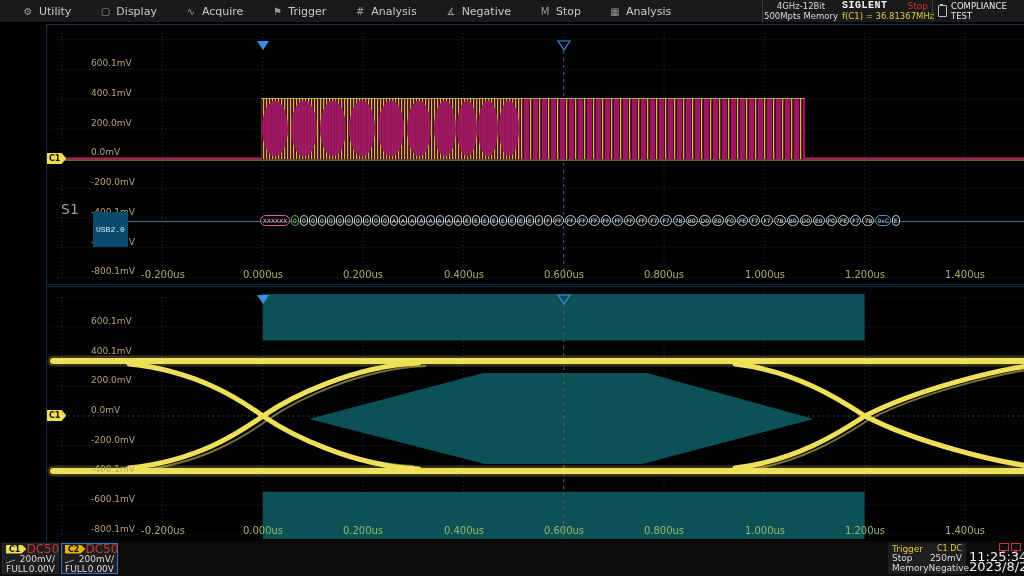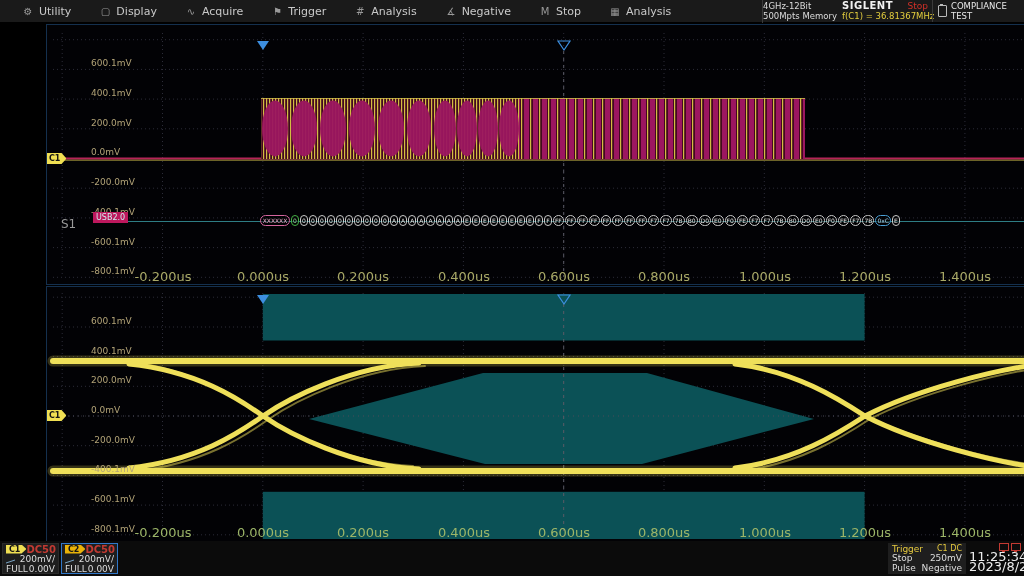--- a/index.html
+++ b/index.html
@@ -7,24 +7,24 @@
           font-family:"DejaVu Sans","Liberation Sans",sans-serif;-webkit-font-smoothing:none;}
 
   
   #menubar{position:absolute;top:0;left:0;width:1024px;height:22px;background:#1a1a1a;
            border-bottom:1px solid #000;display:flex;align-items:center;}
   #menuitems{display:flex;align-items:center;height:22px;padding-left:8px;}
   .mi{display:flex;align-items:center;gap:5px;padding:0 14px;height:22px;color:#c9c9c9;
       font-size:11px;cursor:default;}
   .mi .mico{color:#9a9a9a;font-size:10px;width:12px;text-align:center;}
   #spec{position:absolute;left:762px;top:0;height:22px;width:76px;border-left:1px solid #3a3a3a;
-        text-align:left;color:#dcdcdc;font-size:8.5px;line-height:10px;padding:1px 4px 0 0;}
+        text-align:center;color:#dcdcdc;font-size:8.5px;line-height:10px;padding:1px 4px 0 0;}
   #brand{position:absolute;left:842px;top:0;width:86px;font-size:9px;line-height:10px;padding-top:1px;}
   #brandrow{display:flex;justify-content:space-between;align-items:center;}
-  #brandname{color:#f2f2f2;font-weight:bold;font-size:10px;letter-spacing:.5px;}
+  #brandname{color:#f2f2f2;font-weight:bold;font-size:10px;letter-spacing:.5px;font-family:Liberation Mono, monospace;}
   #acqstate{color:#d03028;font-size:9px;}
   #counter{color:#e5cf3e;font-size:8.5px;white-space:nowrap;}
   #compliance{position:absolute;left:932px;top:0;height:22px;width:92px;border-left:1px solid #3a3a3a;
         display:flex;align-items:center;gap:4px;padding-left:5px;color:#e8e8e8;font-size:8.5px;}
   .clipicon{width:7px;height:10px;border:1px solid #bbb;border-radius:1px;position:relative;}
   .clipicon::before{content:"";position:absolute;left:1px;top:-2px;width:3px;height:2px;background:#bbb;}
 
   
   .plot{position:absolute;left:2px;width:1020px;background:#020205;border:1px solid #14304e;margin-left:44px;}
   #plotTop{top:24px;height:259px;}
@@ -32,54 +32,54 @@
   .plot svg{position:absolute;left:0;top:0;}
   .vlabs span{position:absolute;left:44px;font-size:9px;color:#b2a377;white-space:nowrap;}
   #plotTop .vlabs span:nth-child(1){top:33px}#plotTop .vlabs span:nth-child(2){top:63px}
   #plotTop .vlabs span:nth-child(3){top:93px}#plotTop .vlabs span:nth-child(4){top:122px}
   #plotTop .vlabs span:nth-child(5){top:152px}#plotTop .vlabs span:nth-child(6){top:182px}
   #plotTop .vlabs span:nth-child(7){top:212px}#plotTop .vlabs span:nth-child(8){top:241px}
   #plotBot .vlabs span:nth-child(1){top:29px}#plotBot .vlabs span:nth-child(2){top:59px}
   #plotBot .vlabs span:nth-child(3){top:88px}#plotBot .vlabs span:nth-child(4){top:118px}
   #plotBot .vlabs span:nth-child(5){top:148px}#plotBot .vlabs span:nth-child(6){top:177px}
   #plotBot .vlabs span:nth-child(7){top:207px}#plotBot .vlabs span:nth-child(8){top:237px}
-  .tlabs span{position:absolute;font-size:13px;color:#a9a967;transform:translateX(-50%);white-space:nowrap;text-align:center;}
+  .tlabs span{position:absolute;font-size:10px;color:#a9a967;transform:translateX(-50%);white-space:nowrap;text-align:center;}
   #plotTop .tlabs span{top:244px}
   #plotBot .tlabs span{top:238px;color:#9cb568;}
   .tlabs span:nth-child(1){left:116px}.tlabs span:nth-child(2){left:216px}
   .tlabs span:nth-child(3){left:316px}.tlabs span:nth-child(4){left:417px}
   .tlabs span:nth-child(5){left:517px}.tlabs span:nth-child(6){left:617px}
   .tlabs span:nth-child(7){left:718px}.tlabs span:nth-child(8){left:818px}
   .tlabs span:nth-child(9){left:918px}
   .picons{position:absolute;top:4px;right:8px;display:flex;gap:7px;align-items:center;}
   .c1badge{position:absolute;left:0;background:#f0df52;color:#151515;font-size:8px;font-weight:bold;
            padding:0 6px 0 2px;height:11px;line-height:11px;
            clip-path:polygon(0 0,75% 0,100% 50%,75% 100%,0 100%);}
   #plotTop .c1badge{top:128px;} #plotBot .c1badge{top:123px;}
-  .busid{position:absolute;left:14px;top:192px;font-size:12px;color:#9a9a9a;}
-  .busname{position:absolute;left:46px;top:187px;font-size:8px;color:#cdeef0;background:#be185d;
-           padding:0 3px;height:11px;line-height:11px;}
+  .busid{position:absolute;left:14px;top:176px;font-size:14px;color:#9a9a9a;}
+  .busname{position:absolute;left:46px;top:187px;font-size:8px;color:#cdeef0;background:#0c4a6e;
+           padding:12px 3px;height:11px;line-height:11px;font-family:Liberation Mono, monospace;}
   .decodes{position:absolute;left:213px;top:190px;display:flex;gap:1px;height:11px;}
   .tok{box-sizing:border-box;min-width:8px;height:11px;line-height:9px;border:1px solid #c9c9c9;
        border-radius:6px;font-size:6px;color:#e8e8e8;text-align:center;padding:0 1px;
        background:rgba(0,0,0,.55);white-space:nowrap;overflow:hidden;}
   .tok.err{border-color:#d4659e;color:#f0b0d0;min-width:30px;}
   .tok.ok{border-color:#46b246;color:#9fe09f;}
   .tok.ctrl{border-color:#4a9fd4;color:#a8d4f0;}
 
   
   #statusbar{position:absolute;top:541px;left:0;width:1024px;height:35px;background:#0b0b0b;}
   .sbox{position:absolute;top:2px;height:31px;background:#1e1e1e;box-sizing:border-box;
         font-size:9px;color:#dddddd;}
   .chbox{width:57px;border:1px solid #2a2a2a;}
   .chbox.selected{border:1px solid #3077c8;}
   .chrow{display:flex;justify-content:space-between;align-items:center;height:10px;padding:0 3px;}
   .chtag{font-size:8px;font-weight:bold;height:9px;line-height:9px;padding:0 6px 0 3px;
          clip-path:polygon(0 0,76% 0,100% 50%,76% 100%,0 100%);color:#151515;}
-  .coup{color:#c23a32;font-size:10px;font-weight:bold;}
+  .coup{color:#c23a32;font-size:12px;font-weight:normal;}
   .slopeicon{width:9px;height:5px;border-bottom:1px solid #7aa7c9;transform:skewY(-18deg);}
   .ibox{padding:1px 4px;}
   .irow{display:flex;justify-content:space-between;align-items:center;height:9.5px;}
   .ihdr{color:#f0f0f0;font-size:9px;}
   .trigY{color:#e5c93e;}
   #clockbox{background:transparent;text-align:right;color:#eeeeee;font-size:13px;line-height:10px;}
   .lanrow{display:flex;justify-content:flex-end;gap:2px;height:9px;padding-right:1px;}
   .lanicon{width:8px;height:6px;border:1px solid #c23a32;position:relative;}
   .lanicon::after{content:"";position:absolute;left:2px;bottom:-2px;width:3px;height:1px;background:#c23a32;}
 </style>
@@ -396,21 +396,21 @@
     <div class="sbox ibox" style="left:888px;width:78px">
       <div class="irow">
         <span class="ihdr trigY">Trigger</span>
         <span class="trigY" style="font-size:8px">C1 DC</span>
       </div>
       <div class="irow">
         <span>Stop</span>
         <span>250mV</span>
       </div>
       <div class="irow">
-        <span>Pulse</span>
+        <span>Memory</span>
         <span>Negative</span>
       </div>
     </div>
 
     <div class="sbox" id="clockbox" style="left:969px;width:53px">
       <div class="lanrow">
         <span class="lanicon"></span>
         <span class="lanicon"></span>
       </div>
       <div>11:25:34</div>

